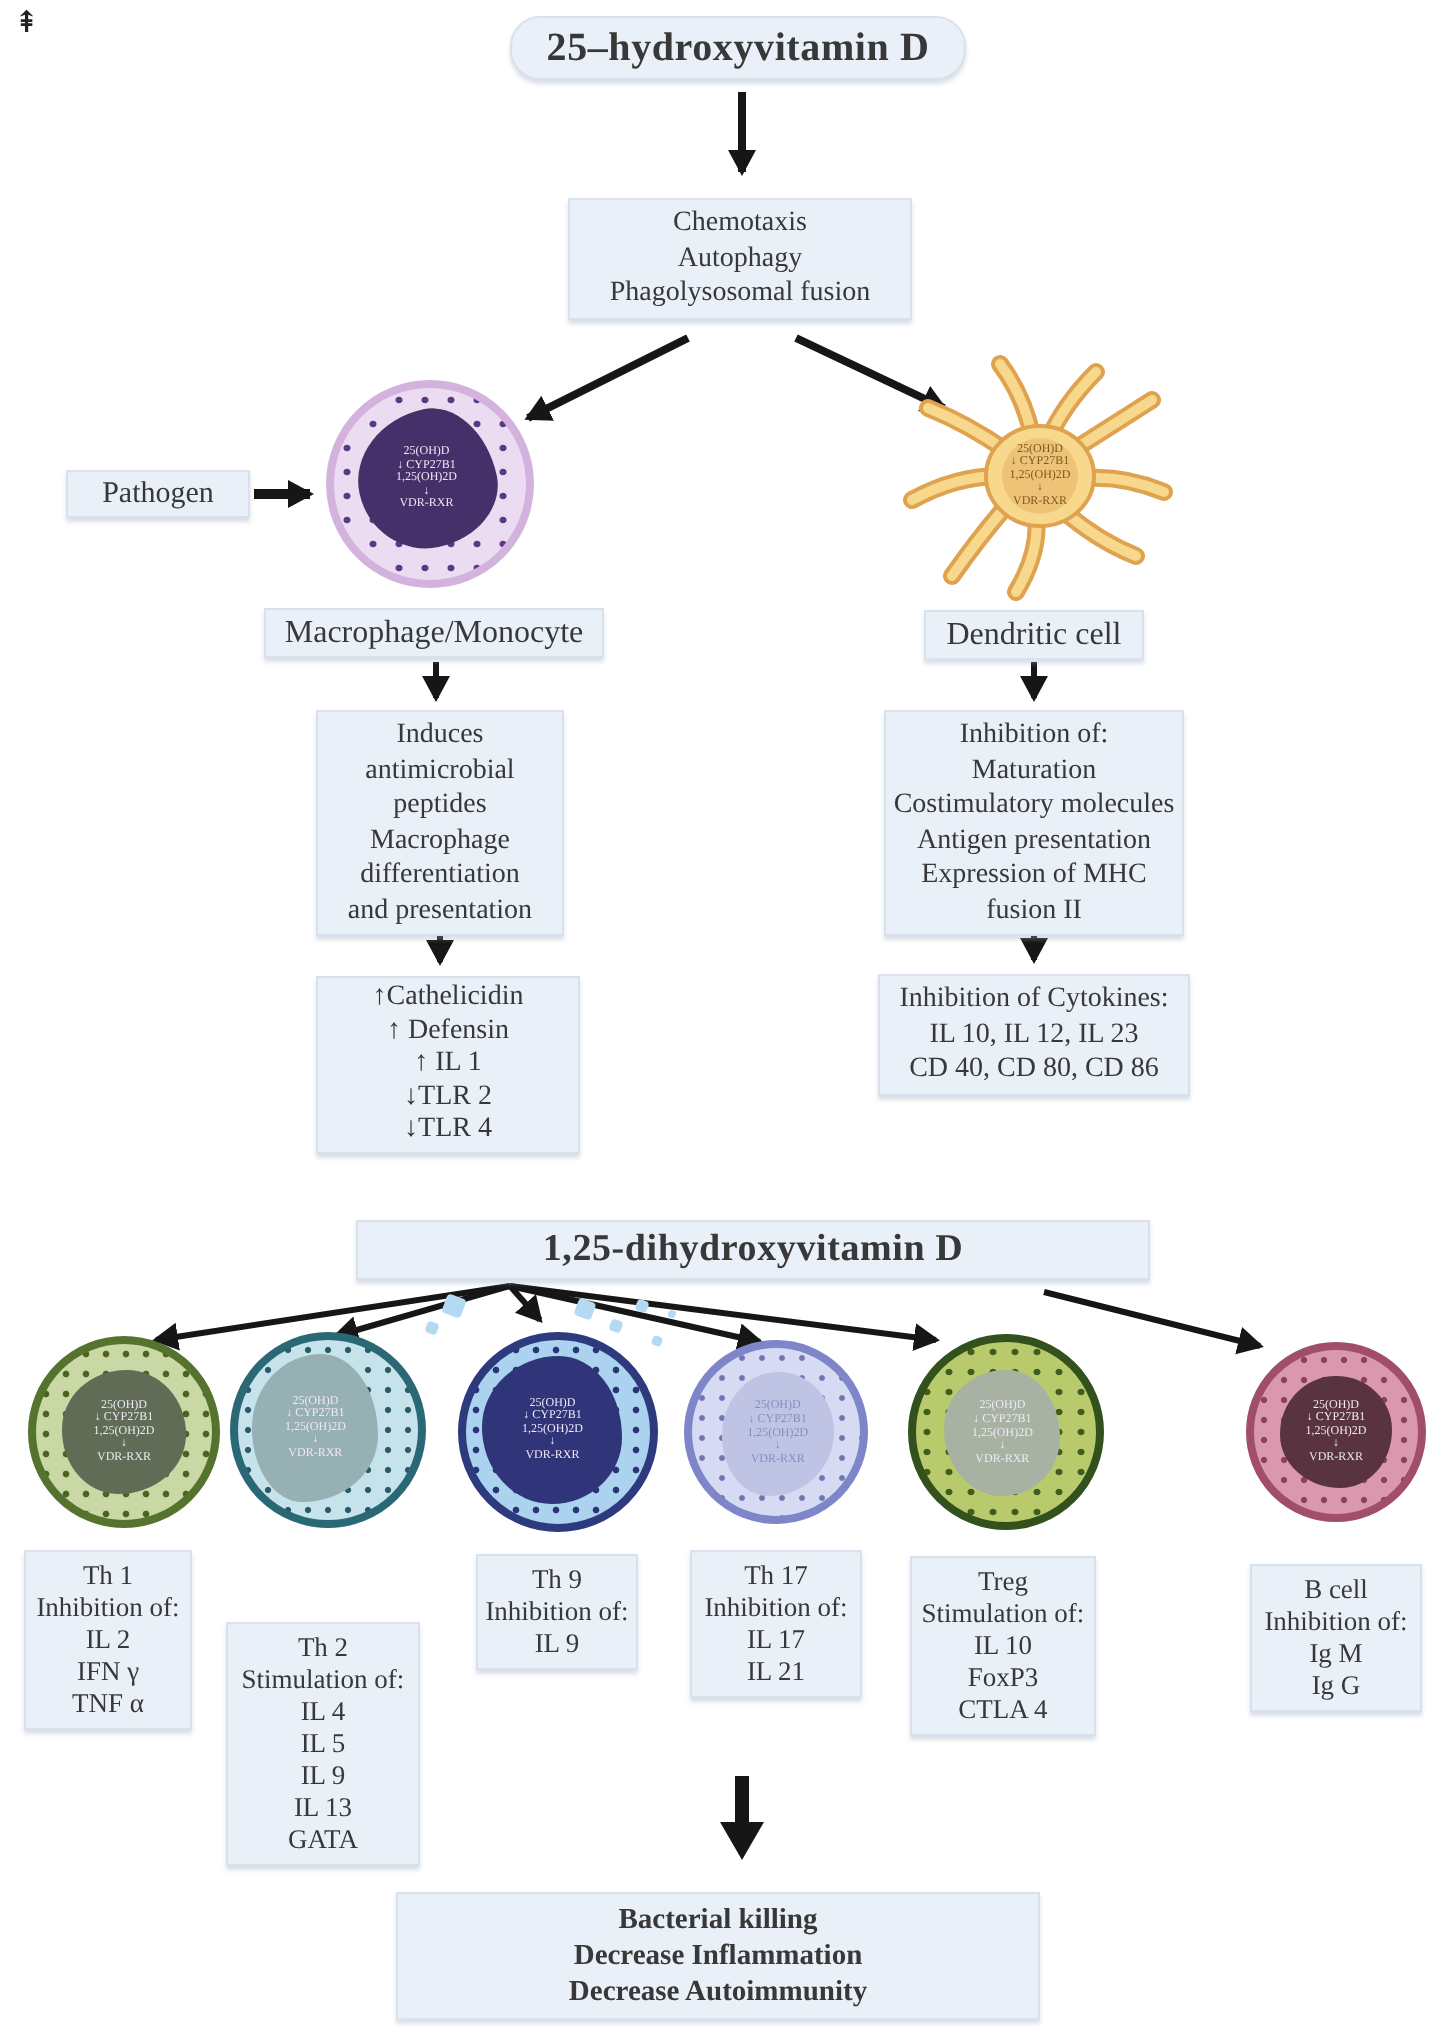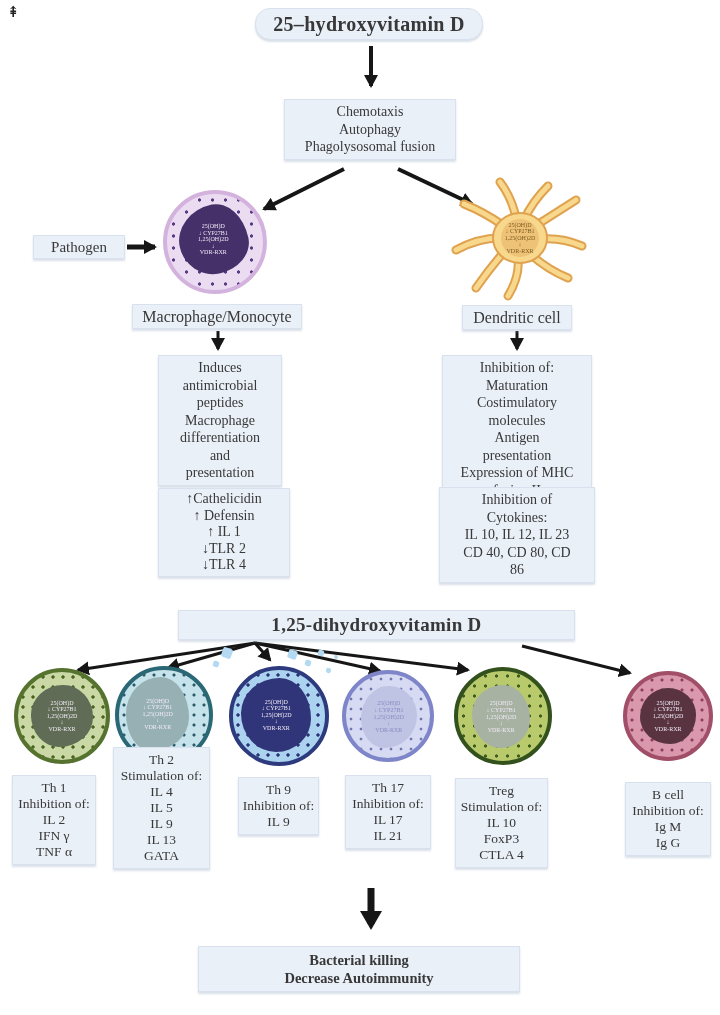--- a/index.html
+++ b/index.html
@@ -9,21 +9,21 @@
   }
   .arrows{position:absolute;left:0;top:0;width:720px;height:1015px;pointer-events:none;}
   .box{
     position:absolute;background:var(--box_bg);border:1px solid var(--box_border);
     box-shadow:0 2px 2px rgba(150,165,190,.35);
     text-align:center;box-sizing:border-box;
   }
   .title1{font-size:20px;font-weight:bold;line-height:30px;letter-spacing:.3px;}
   .title2{font-size:19px;font-weight:bold;line-height:28px;letter-spacing:.3px;}
   .celllabel{font-size:16px;line-height:23px;}
-  .txt14{font-size:14px;line-height:17.5px;padding:3px 17px;}
+  .txt14{font-size:14px;line-height:17.5px;padding:3px 0;}
   .txt14b{font-size:14px;line-height:16.5px;padding:2px 2px;}
   .txt13{font-size:13.5px;line-height:16px;padding:4px 2px;}
   .outcome{font-size:14.5px;font-weight:bold;line-height:18px;padding:4px 2px;}
   .plain-label{font-size:15px;line-height:22px;}
 
   
   .tcell{
     position:absolute;border-radius:50%;box-sizing:border-box;
     background-size:10px 10px;
   }
@@ -282,21 +282,21 @@
       </div>
   </div>
 
   <div class="box txt13" style="left:12px;top:775px;width:84px;">
       <div>Th 1</div>
       <div>Inhibition of:</div>
       <div>IL 2</div>
       <div>IFN γ</div>
       <div>TNF α</div>
     </div>
-  <div class="box txt13" style="left:113px;top:747px;width:97px;">
+  <div class="box txt13" style="left:113px;top:811px;width:97px;">
       <div>Th 2</div>
       <div>Stimulation of:</div>
       <div>IL 4</div>
       <div>IL 5</div>
       <div>IL 9</div>
       <div>IL 13</div>
       <div>GATA</div>
     </div>
   <div class="box txt13" style="left:238px;top:777px;width:81px;">
       <div>Th 9</div>
@@ -318,16 +318,17 @@
     </div>
   <div class="box txt13" style="left:625px;top:782px;width:86px;">
       <div>B cell</div>
       <div>Inhibition of:</div>
       <div>Ig M</div>
       <div>Ig G</div>
     </div>
 
   <div class="box outcome" style="left:198px;top:946px;width:322px;">
       <div>Bacterial killing</div>
+      <div>Decrease Inflammation</div>
       <div>Decrease Autoimmunity</div>
     </div>
 
 </div>
 
 </body></html>

